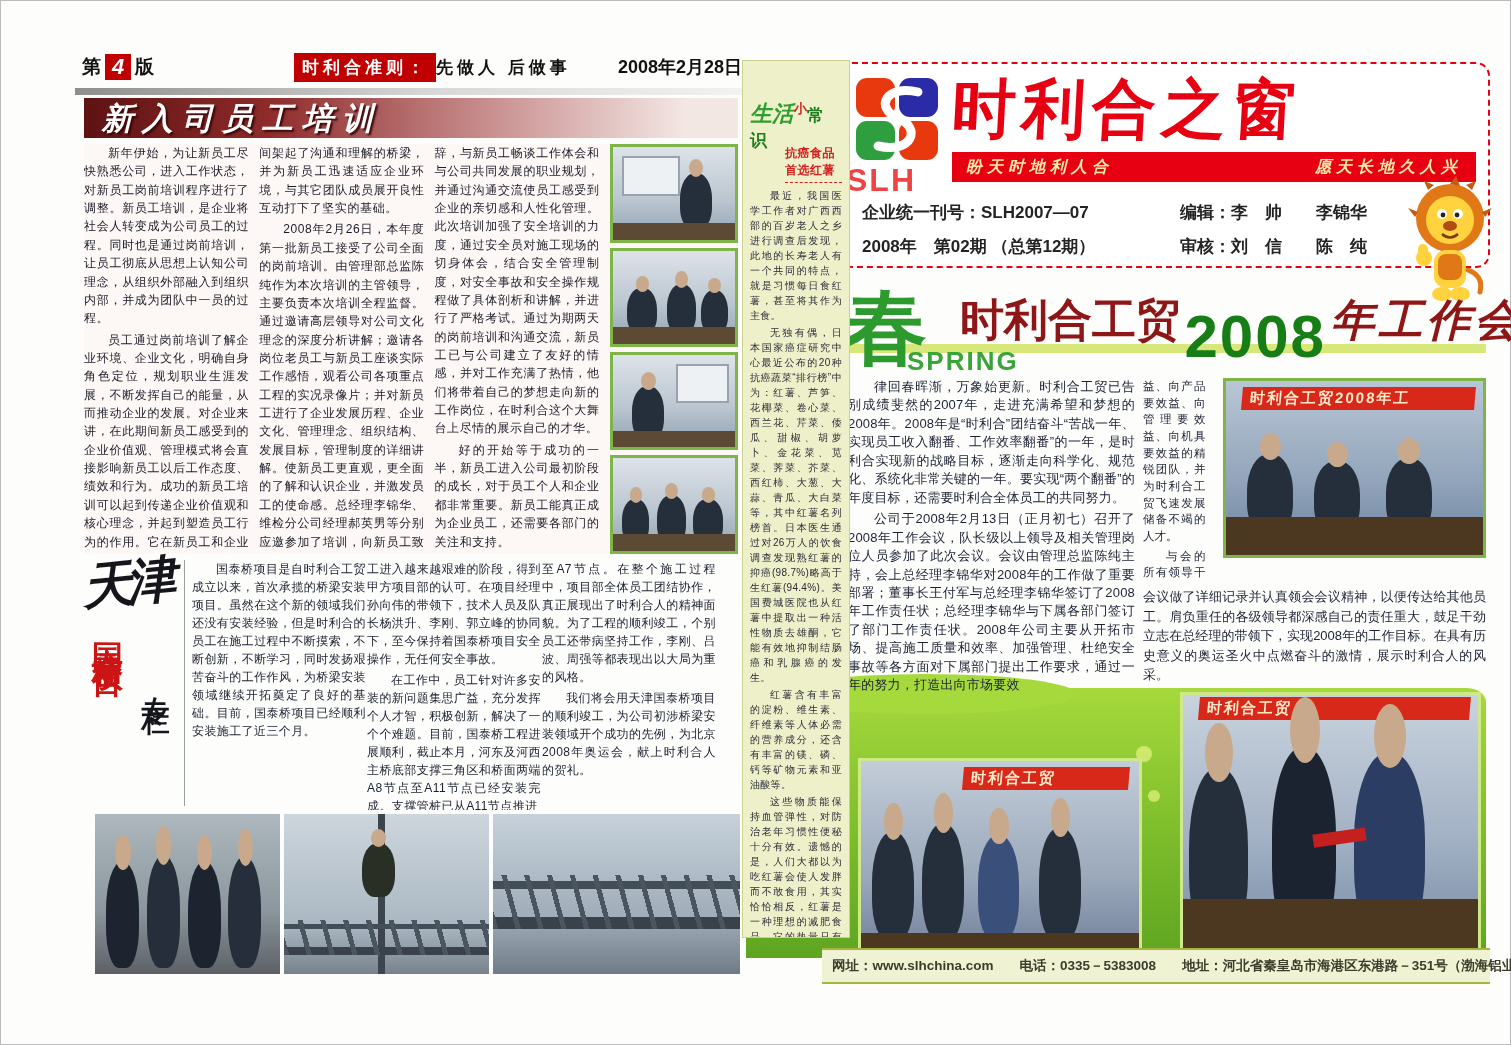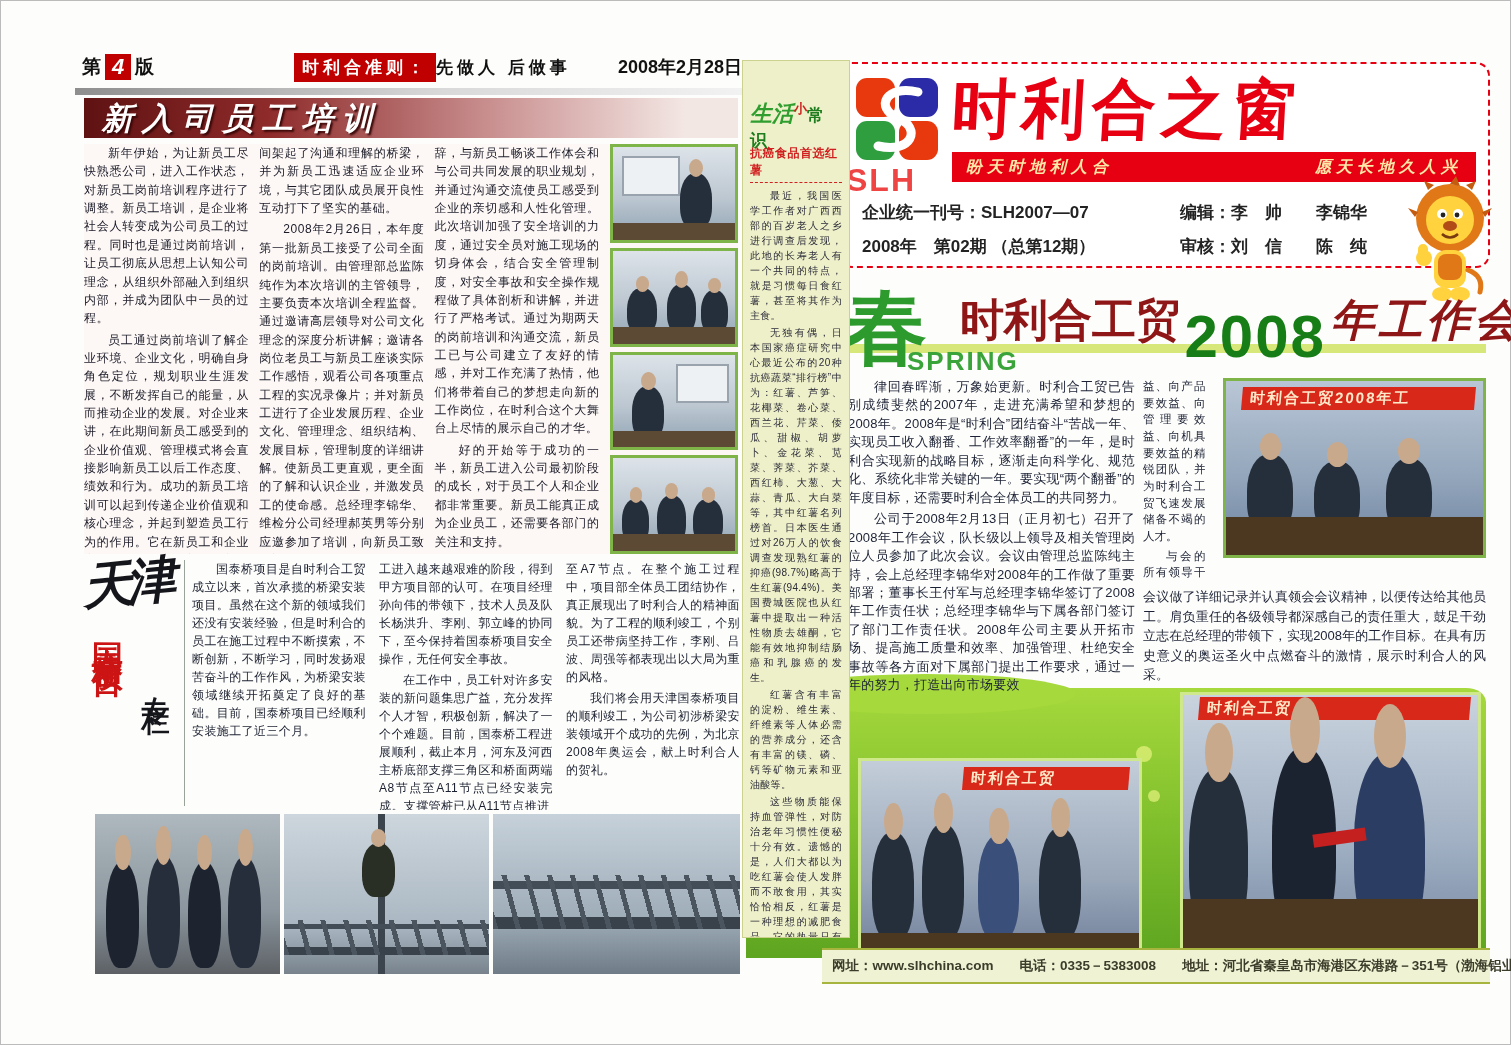--- a/index.html
+++ b/index.html
@@ -46,35 +46,35 @@
   .whiteboard{position:absolute;left:8%;top:10%;width:44%;height:38%;background:#eef1f3;border:2px solid #98a3ad;}
 
   
   .tips{left:742px;top:60px;width:108px;height:878px;background:#eef0c9;
     border:1px solid #ccd28d;box-sizing:border-box;padding:20px 7px;z-index:3;}
   .tips-title{position:relative;height:46px;margin-top:18px;}
   .tips-a{font-size:22px;font-weight:900;font-style:italic;color:#2f9e2f;}
   .tips-b{font-size:13px;font-weight:900;color:#d02020;position:relative;top:-8px;}
   .tips-c{font-size:17px;font-weight:900;color:#1e7d1e;letter-spacing:2px;}
   .tips-sub{color:#d02020;font-weight:900;font-size:12px;letter-spacing:0.5px;
-    border-bottom:1px dashed #d02020;padding-bottom:3px;margin-bottom:5px;}
+    border-bottom:1px dashed #d02020;padding-bottom:3px;margin-bottom:5px;margin-left:35px;}
   .tips-text{font-size:10px;line-height:1.5;color:#2a2a38;}
   .tips-text .para{margin-bottom:2px;letter-spacing:0.3px;}
 
   
   .bridge-title{left:80px;top:556px;width:100px;height:256px;}
   .br-callig{position:absolute;left:2px;top:-6px;font-size:50px;font-weight:900;
     font-style:italic;color:#15151c;transform:rotate(-6deg);letter-spacing:-6px;
     font-family:"DejaVu Serif",serif;}
   .br-red{position:absolute;left:6px;top:62px;writing-mode:vertical-rl;
     font-size:31px;font-weight:900;color:#cc1414;letter-spacing:7px;}
   .br-black{position:absolute;left:56px;top:118px;writing-mode:vertical-rl;
     font-size:28px;font-weight:900;color:#15151c;letter-spacing:10px;}
   .bridge-divider{left:184px;top:560px;width:1px;height:246px;background:#9aa39a;}
-  .bridge-body{left:192px;top:560px;width:548px;height:250px;display:flex;gap:13px;}
+  .bridge-body{left:192px;top:560px;width:548px;height:250px;display:flex;gap:1px;}
   .bcol{width:174px;font-size:12px;line-height:1.5;color:#1b2030;}
   .bcol .para{letter-spacing:0.4px;}
   .bridge-photos{left:95px;top:814px;width:645px;height:160px;display:flex;gap:4px;}
   .bph{position:relative;overflow:hidden;height:100%;}
   .bph1{width:185px;background:linear-gradient(180deg,#aeb8be 0%,#8b969e 60%,#5d6166 100%);}
   .bph2{width:205px;background:linear-gradient(180deg,#cdd6dd 0%,#aab7c2 70%,#77828c 100%);}
   .bph3{width:247px;background:linear-gradient(180deg,#c6d1da 0%,#9fadb9 65%,#6f7c88 100%);}
   .truss{position:absolute;left:0;right:0;top:38%;height:34%;
     background:repeating-linear-gradient(75deg,#4b555f 0 5px,transparent 5px 22px),
     linear-gradient(180deg,transparent 0 12%,#434d57 12% 26%,transparent 26% 78%,#39424b 78% 100%);}

